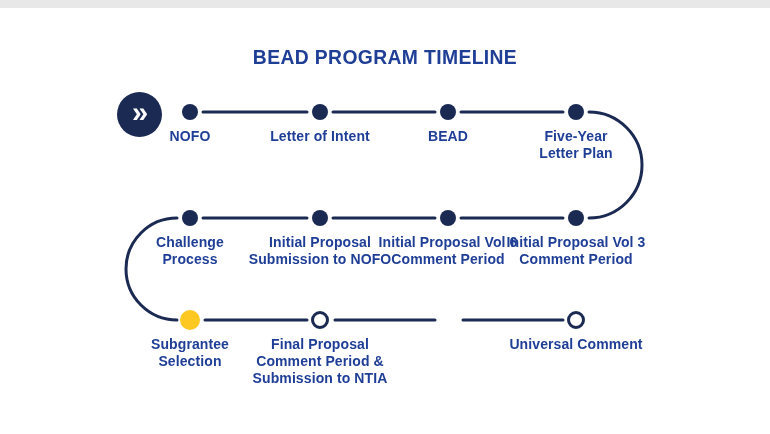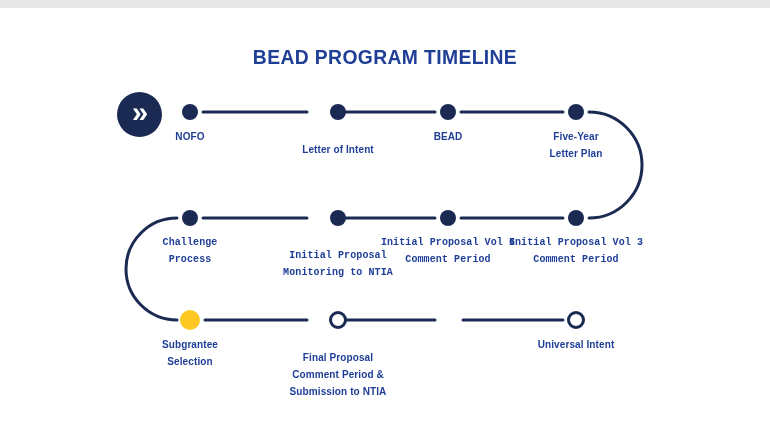--- a/index.html
+++ b/index.html
@@ -51,30 +51,30 @@
   }
   .dot-slot{height:20px;display:flex;align-items:center;justify-content:center;}
   .dot{border-radius:50%;box-sizing:border-box;}
   .dot-filled{width:16px;height:16px;background:var(--navy);}
   .dot-gold{width:20px;height:20px;background:var(--gold);}
   .dot-ring{width:18px;height:18px;background:var(--white);border:3.5px solid var(--navy);}
   .milestone-label{
     margin-top:6px;
     text-align:center;
     color:var(--blue);
-    font-size:10px;
+    font-size:14px;
     font-weight:bold;
     line-height:17px;
     white-space:pre-line;
     letter-spacing:0.1px;
   }
   
-  .col-0{left:115px;} .col-1{left:263px;gap:13px;} .col-2{left:373px;} .col-3{left:501px;}
+  .col-0{left:115px;} .col-1{left:245px;} .col-2{left:373px;} .col-3{left:501px;}
   
-  .row-0{top:94px;} .row-1{top:200px;font-family:Liberation Mono, monospace;} .row-2{top:302px;}
+  .row-0{top:94px;} .row-1{top:200px;} .row-2{top:302px;}
 </style>
 </head>
 <body>
 
 <div class="stage">
 
   <div class="title">BEAD PROGRAM TIMELINE</div>
 
   <svg class="connector-svg" width="770" height="434" viewBox="0 0 770 434" fill="none">
     <g stroke="#1b2a52" stroke-width="3" stroke-linecap="round">
@@ -132,21 +132,21 @@
         <div class="dot dot-filled"></div>
       </div>
     <div class="milestone-label">Challenge
 Process</div>
   </div>
   <div class="milestone row-1 col-1">
     <div class="dot-slot">
         <div class="dot dot-filled"></div>
       </div>
     <div class="milestone-label">Initial Proposal
-Monitoring to NTIA</div>
+Submission to NOFO</div>
   </div>
   <div class="milestone row-1 col-2">
     <div class="dot-slot">
         <div class="dot dot-filled"></div>
       </div>
     <div class="milestone-label">Initial Proposal Vol 6
 Comment Period</div>
   </div>
   <div class="milestone row-1 col-3">
     <div class="dot-slot">
@@ -168,16 +168,16 @@
         <div class="dot dot-ring"></div>
       </div>
     <div class="milestone-label">Final Proposal
 Comment Period &amp;
 Submission to NTIA</div>
   </div>
   <div class="milestone row-2 col-3">
     <div class="dot-slot">
         <div class="dot dot-ring"></div>
       </div>
-    <div class="milestone-label">Universal Intent</div>
+    <div class="milestone-label">Universal Comment</div>
   </div>
 
 </div>
 
 </body></html>

